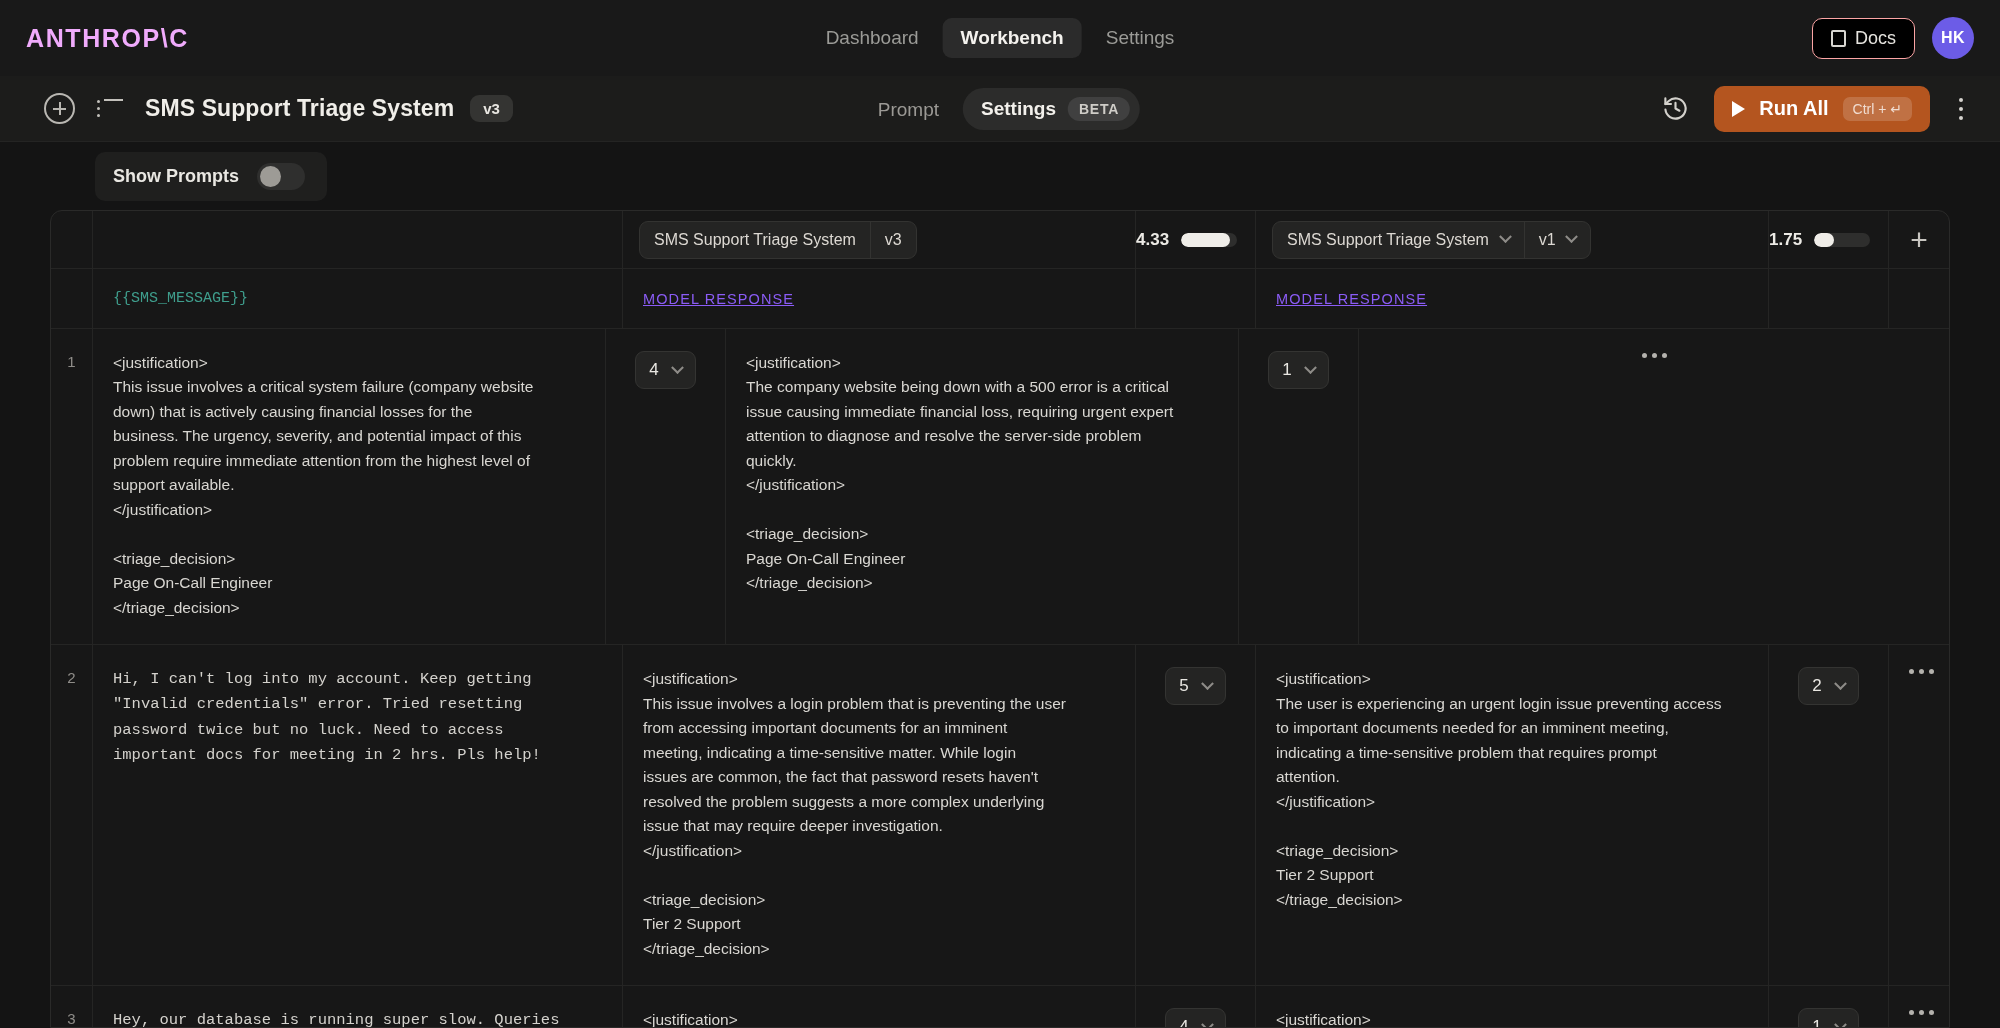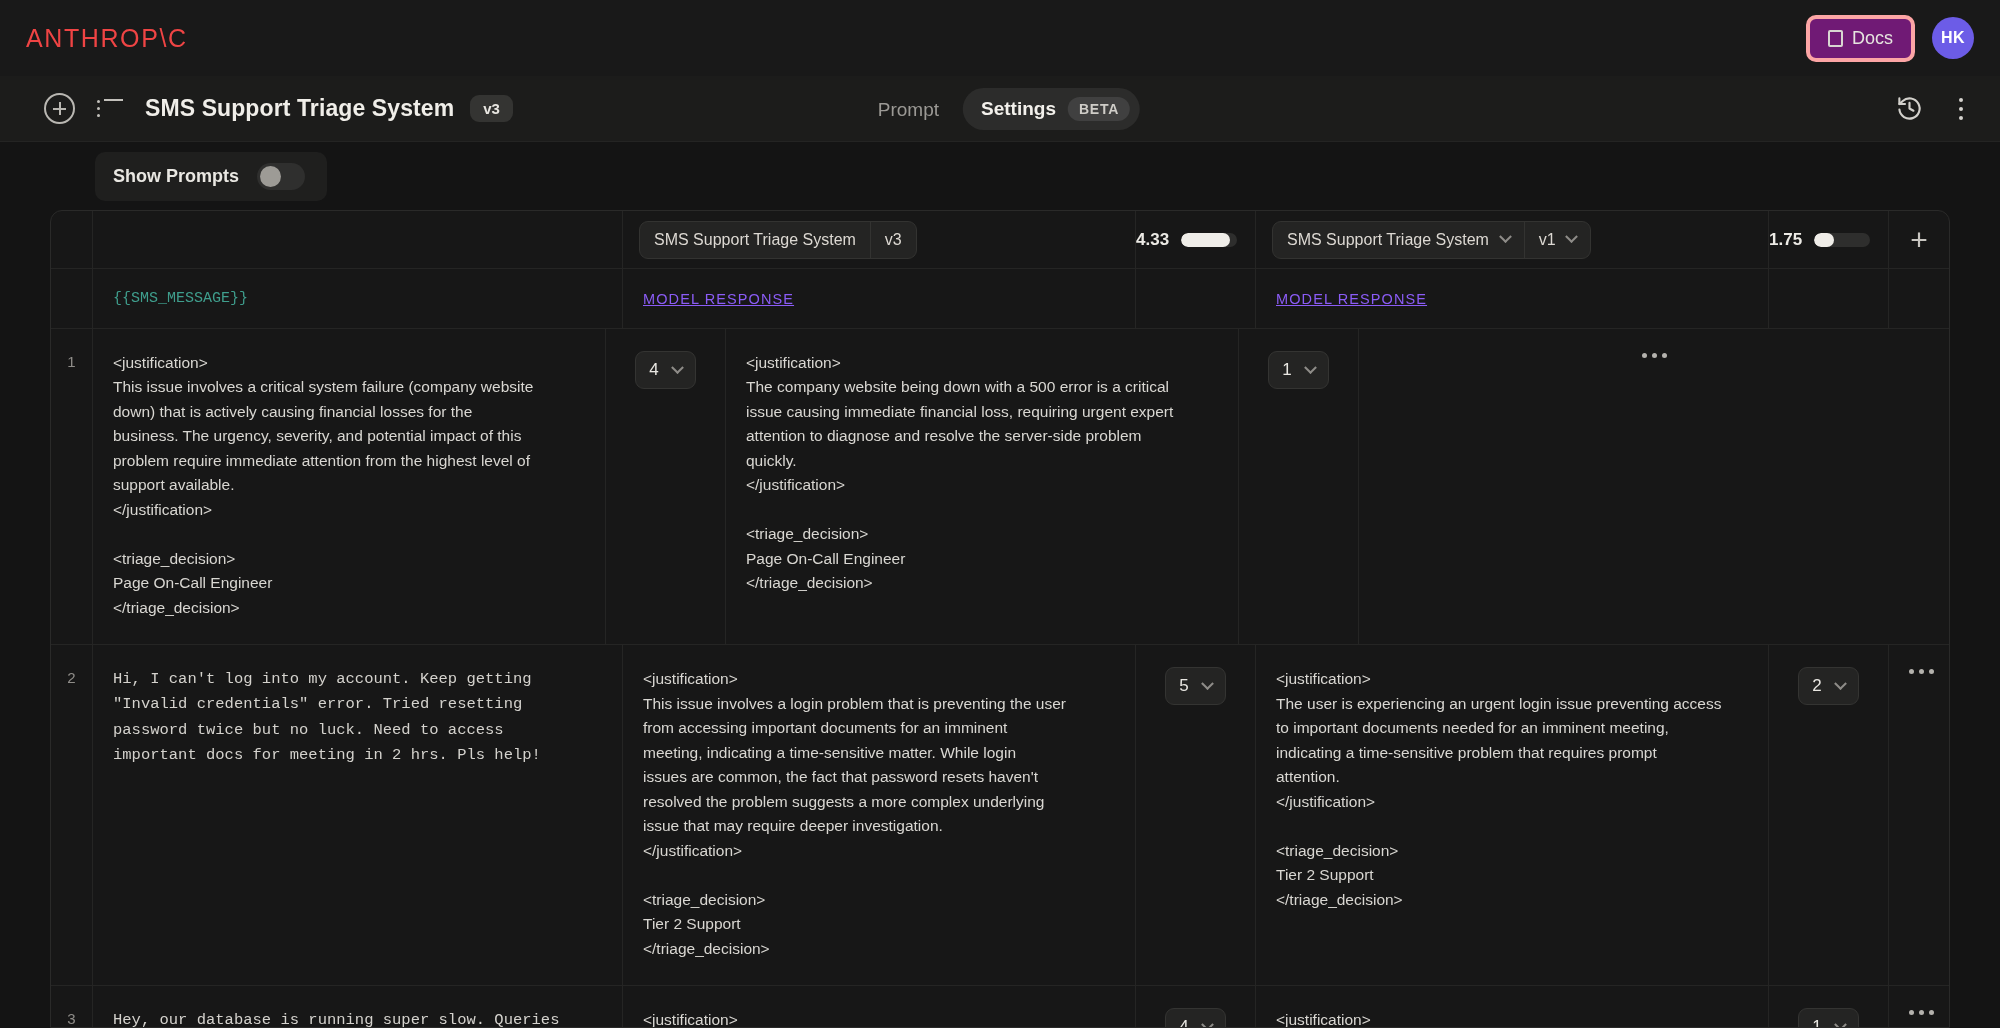--- a/index.html
+++ b/index.html
@@ -16,23 +16,23 @@
   .topnav {
     height: 76px;
     background: #191919;
     display: flex;
     align-items: center;
     padding: 0 26px;
     position: relative;
   }
   .brand {
     font-size: 25px;
-    font-weight: normal;
+    font-weight: bold;
     letter-spacing: 1.6px;
-    color: #ef4444;
+    color: #f0abfc;
   }
   .nav-center {
     position: absolute;
     left: 50%;
     top: 50%;
     transform: translate(-50%, -50%);
     display: flex;
     align-items: center;
     gap: 6px;
   }
@@ -51,22 +51,22 @@
   .nav-right {
     margin-left: auto;
     display: flex;
     align-items: center;
     gap: 17px;
   }
   .docs-btn {
     display: flex;
     align-items: center;
     gap: 9px;
-    background: #701a75;
-    border: 4px solid #fca5a5;
+    background: #000000;
+    border: 1px solid #fca5a5;
     border-radius: 10px;
     padding: 9px 18px;
     color: #e6e4df;
     font-size: 18px;
   }
   .book-glyph {
     width: 15px; height: 17px;
     border: 2px solid #d8d6d1;
     border-radius: 2px;
     display: inline-block;
@@ -393,20 +393,25 @@
     display: flex; gap: 5px; align-items: center;
   }
   .kebab-h span { width: 5px; height: 5px; border-radius: 50%; background: #b4b2ad; }
 </style>
 </head>
 <body>
 
 <div class="topnav">
   <div class="brand">ANTHROP\C</div>
 
+  <div class="nav-center">
+    <div class="nav-item">Dashboard</div>
+    <div class="nav-item active">Workbench</div>
+    <div class="nav-item">Settings</div>
+  </div>
 
   <div class="nav-right">
     <div class="docs-btn">
       <span class="book-glyph"></span>
       <span>Docs</span>
     </div>
     <div class="avatar">HK</div>
   </div>
 </div>
 
@@ -433,20 +438,25 @@
     </div>
   </div>
 
   <div class="toolbar-right">
     <div class="history-btn">
       <svg width="27" height="27" viewBox="0 0 24 24" fill="none" stroke="#d3d1cc" stroke-width="1.9" stroke-linecap="round" stroke-linejoin="round">
         <path d="M3 3v5h5"></path>
         <path d="M3.05 13A9 9 0 1 0 6 5.3L3 8"></path>
         <path d="M12 7v5l3.5 2"></path>
       </svg>
+    </div>
+    <div class="run-all">
+      <span class="play"></span>
+      <span class="run-label">Run All</span>
+      <span class="kbd-pill">Ctrl + ↵</span>
     </div>
     <div class="kebab">
       <span></span>
         <span></span>
         <span></span>
     </div>
   </div>
 </div>
 
 <div class="prompts-bar">

